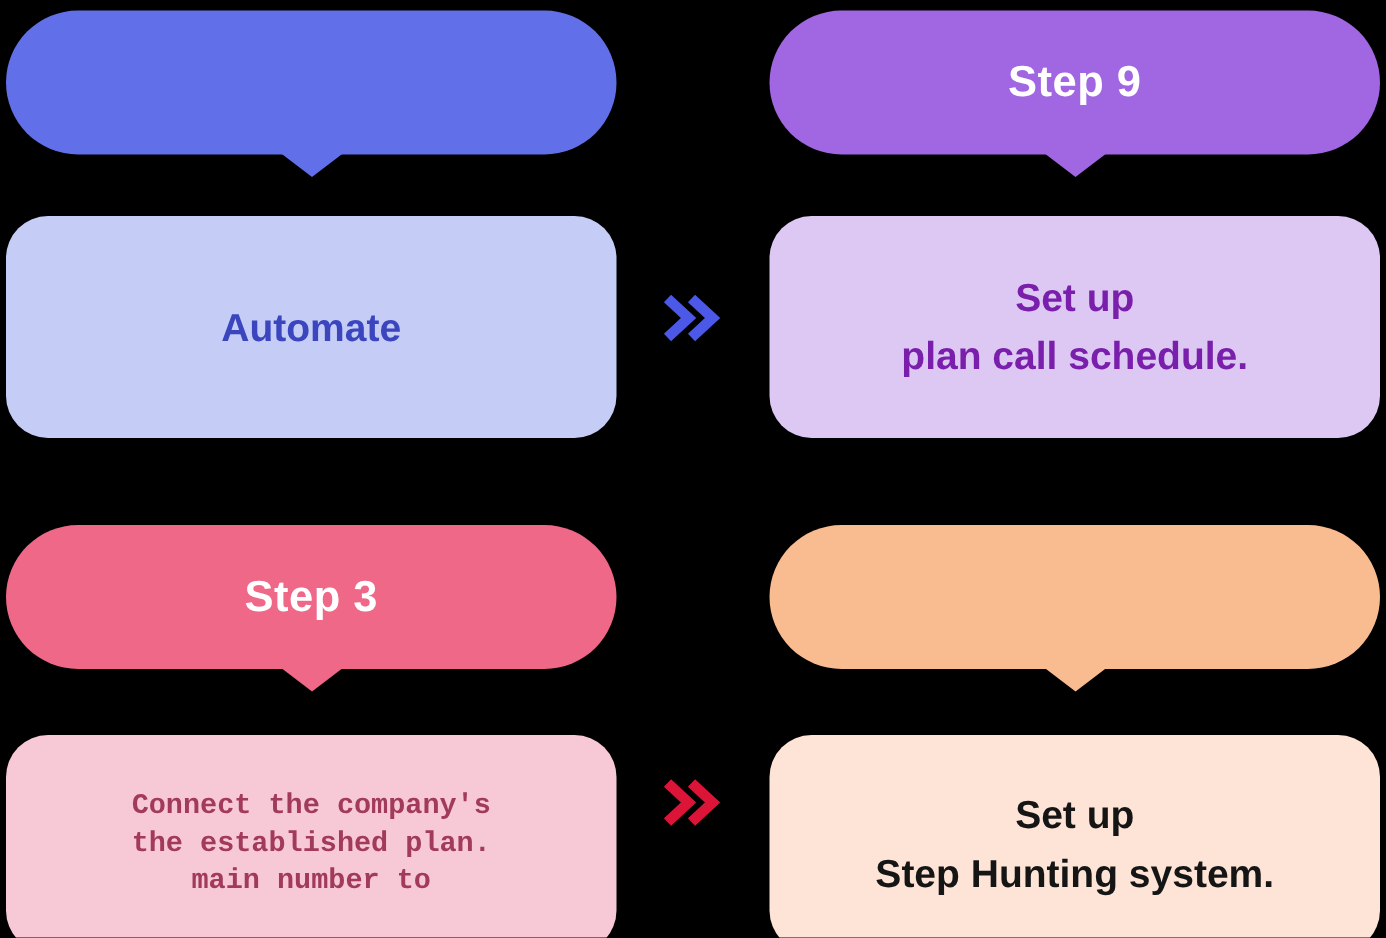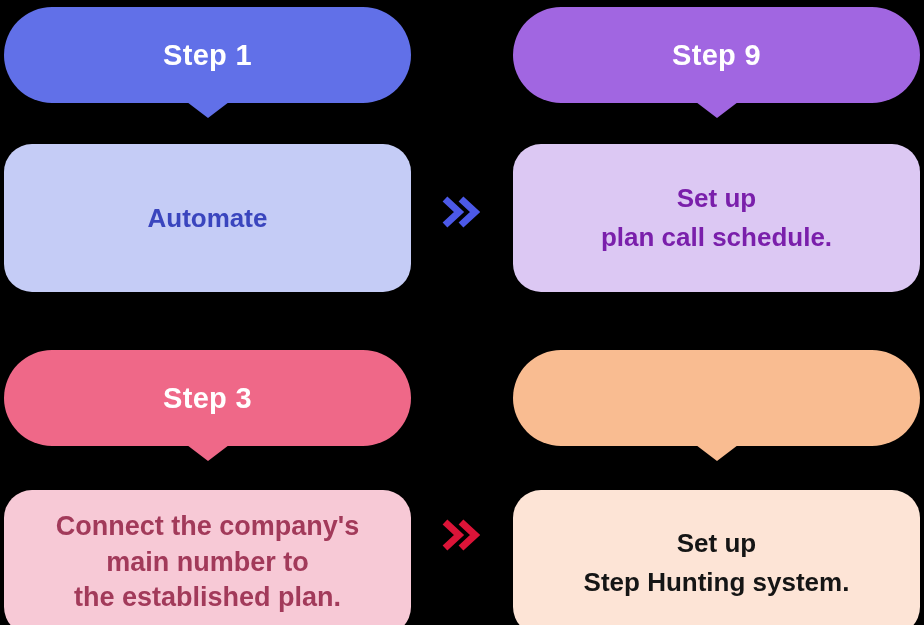--- a/index.html
+++ b/index.html
@@ -39,35 +39,34 @@
     background:var(--card-bg);
     color:var(--card-text);
     border-radius:28px;
     display:flex;align-items:center;justify-content:center;
     text-align:center;
   }
   .row1 .card{top:137px;height:148px;text-align:center;}
   .row2 .card{top:140px;height:145px;}
   .card-text{margin:0;font-size:26px;line-height:1.5;}
   .card-text span{display:block;}
-  .tight .card-text{font-size:27px;line-height:1.33;}
+  .tight .card-text{font-size:19px;line-height:1.33;font-family:Liberation Mono, monospace;}
 
   .arrow{position:absolute;width:38px;height:32px;}
   .arrow svg{display:block;width:100%;height:100%;}
   .arrow-1{left:442px;top:196px;}
   .arrow-2{left:442px;top:519px;}
 </style>
 </head>
 <body style="background: rgb(0, 0, 0);">
 
 <div class="canvas" style="background: rgb(0, 0, 0);">
 
   <section class="step row1 col-left" style="--bubble-bg: #6170E8; --bubble-text: #FFFFFF; --card-bg: #C5CCF6; --card-text: #3A45BE;">
     <div class="bubble">
-      <span class="bubble-label">Step 1</span>
       <span class="tail"></span>
     </div>
     <div class="card">
       <p class="card-text">
         <span>Automate</span>
 
       </p>
     </div>
   </section>
 
@@ -86,22 +85,22 @@
   </section>
 
   <section class="step row2 col-left tight" style="--bubble-bg: #EF6888; --bubble-text: #FFFFFF; --card-bg: #F7C9D6; --card-text: #A23A5A;">
     <div class="bubble">
       <span class="bubble-label">Step 3</span>
       <span class="tail"></span>
     </div>
     <div class="card">
       <p class="card-text">
         <span>Connect the company's</span>
+        <span>the established plan.</span>
         <span>main number to</span>
-        <span>the established plan.</span>
       </p>
     </div>
   </section>
 
   <section class="step row2 col-right" style="--bubble-bg: #F9BC91; --bubble-text: #151515; --card-bg: #FDE4D6; --card-text: #151515;">
     <div class="bubble">
       <span class="tail"></span>
     </div>
     <div class="card">
       <p class="card-text">

